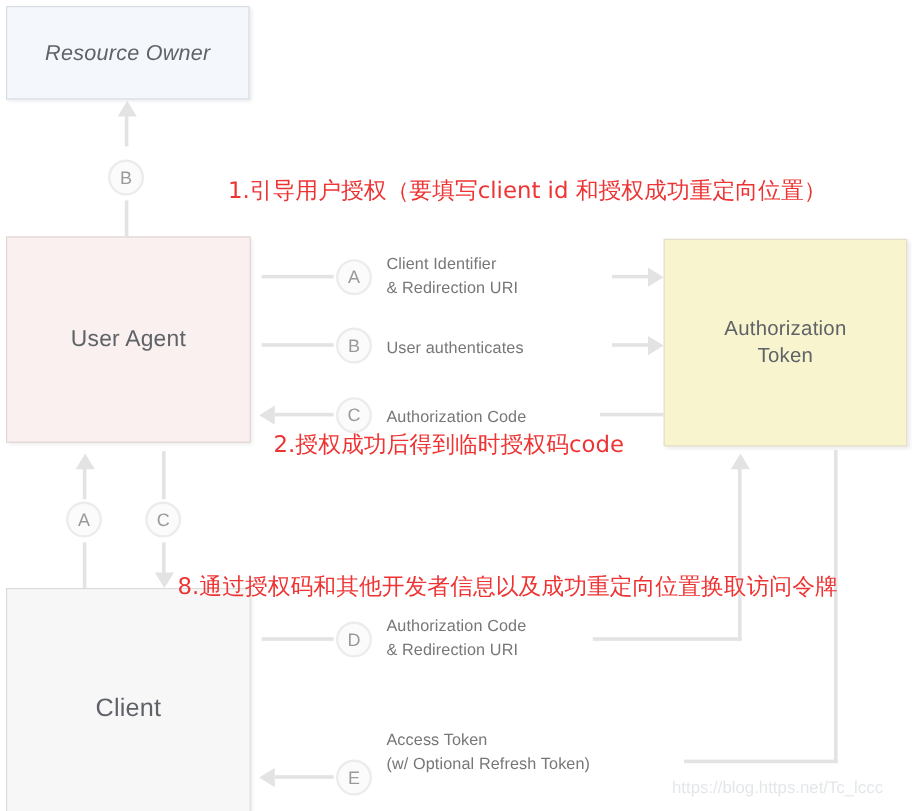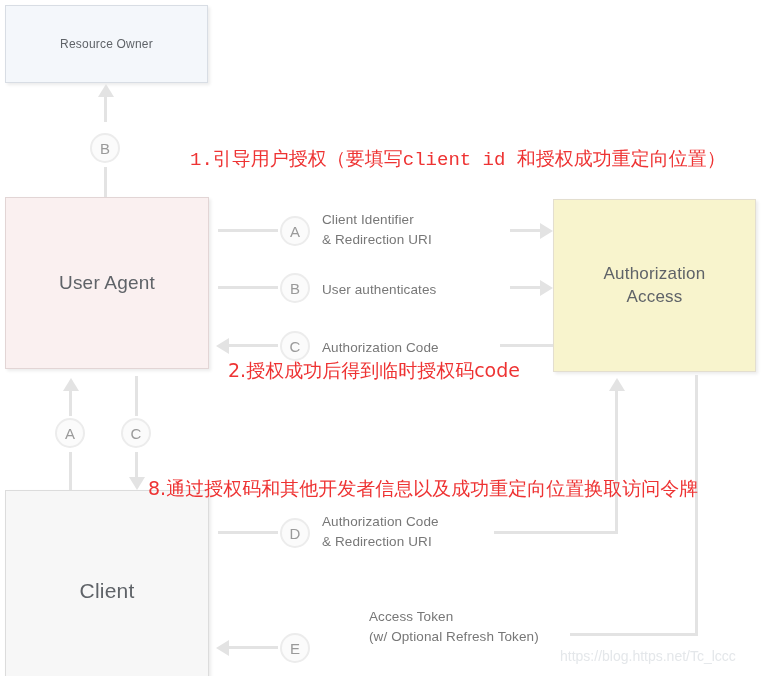--- a/index.html
+++ b/index.html
@@ -31,21 +31,21 @@
   .node-label {
     line-height: 1.35;
     letter-spacing: 0.2px;
   }
 
   #node-resource-owner {
     left: 5px; top: 5px; width: 203px; height: 78px;
     background: #f4f7fb;
     border-color: #d8dde4;
   }
-  #node-resource-owner .node-label { font-size: 12px; }
+  #node-resource-owner .node-label { font-size: 18px; font-style: italic; }
 
   #node-user-agent {
     left: 5px; top: 197px; width: 204px; height: 172px;
     background: #faf0f0;
     border-color: #e2d5d5;
   }
   #node-user-agent .node-label { font-size: 19px; }
 
   #node-client {
     left: 5px; top: 490px; width: 204px; height: 202px;
@@ -154,21 +154,21 @@
   <div class="node" id="node-user-agent">
     <span class="node-label">User Agent</span>
   </div>
 
   <div class="node" id="node-client">
     <span class="node-label">Client</span>
   </div>
 
   <div class="node" id="node-authorization-server">
     <span class="node-label" id="as-label" style="white-space: pre;">Authorization
-Access</span>
+Token</span>
   </div>
 
   <div class="vline" style="left:104px; top:92px; height:30px;"></div>
   <div class="arrow arrow-up" style="left:98px; top:84px;"></div>
   <div class="step-circle" style="left:90px; top:133px;">B</div>
   <div class="vline" style="left:104px; top:167px; height:30px;"></div>
 
   <div class="vline" style="left:69px; top:388px; height:28px;"></div>
   <div class="arrow arrow-up" style="left:63px; top:378px;"></div>
   <div class="step-circle" style="left:55px; top:418px;">A</div>
@@ -201,25 +201,25 @@
   <div class="hline" style="left:218px; top:531px; width:60px;"></div>
   <div class="step-circle" style="left:280px; top:518px;">D</div>
   <div class="flow-label" style="left: 322px; top: 512px; white-space: pre;">Authorization Code
 &amp; Redirection URI</div>
   <div class="hline" style="left:494px; top:531px; width:124px;"></div>
   <div class="vline" style="left:615px; top:390px; height:144px;"></div>
   <div class="arrow arrow-up" style="left:609px; top:378px;"></div>
 
   <div class="vline" style="left:695px; top:375px; height:261px;"></div>
   <div class="hline" style="left:570px; top:633px; width:128px;"></div>
-  <div class="flow-label" style="left: 322px; top: 607px; white-space: pre; margin-left: 47px;">Access Token
+  <div class="flow-label" style="left: 322px; top: 607px; white-space: pre;">Access Token
 (w/ Optional Refresh Token)</div>
   <div class="step-circle" style="left:280px; top:633px;">E</div>
   <div class="hline" style="left:229px; top:646px; width:49px;"></div>
   <div class="arrow arrow-left" style="left:216px; top:640px;"></div>
 
-  <div class="annotation" style="left:190px; top:146px;font-family:Liberation Mono, monospace;">1.引导用户授权（要填写client id 和授权成功重定向位置）</div>
+  <div class="annotation" style="left:190px; top:146px;">1.引导用户授权（要填写client id 和授权成功重定向位置）</div>
   <div class="annotation" style="left:228px; top:358px;">2.授权成功后得到临时授权码code</div>
   <div class="annotation" style="left:148px; top:476px;">8.通过授权码和其他开发者信息以及成功重定向位置换取访问令牌</div>
 
   <div id="watermark">https://blog.https.net/Tc_lccc</div>
 
 </div>
 
 </body></html>

